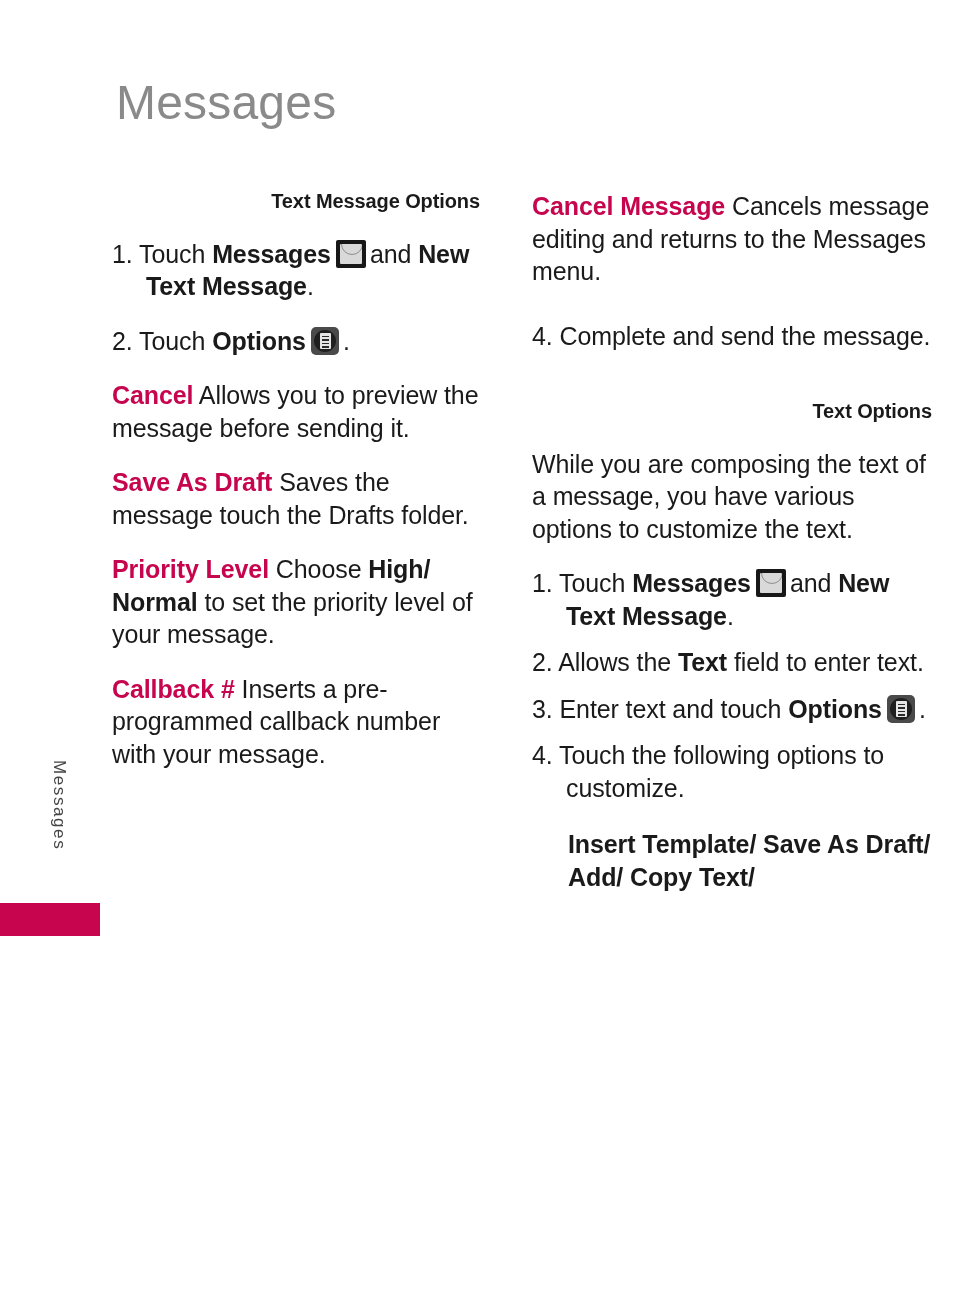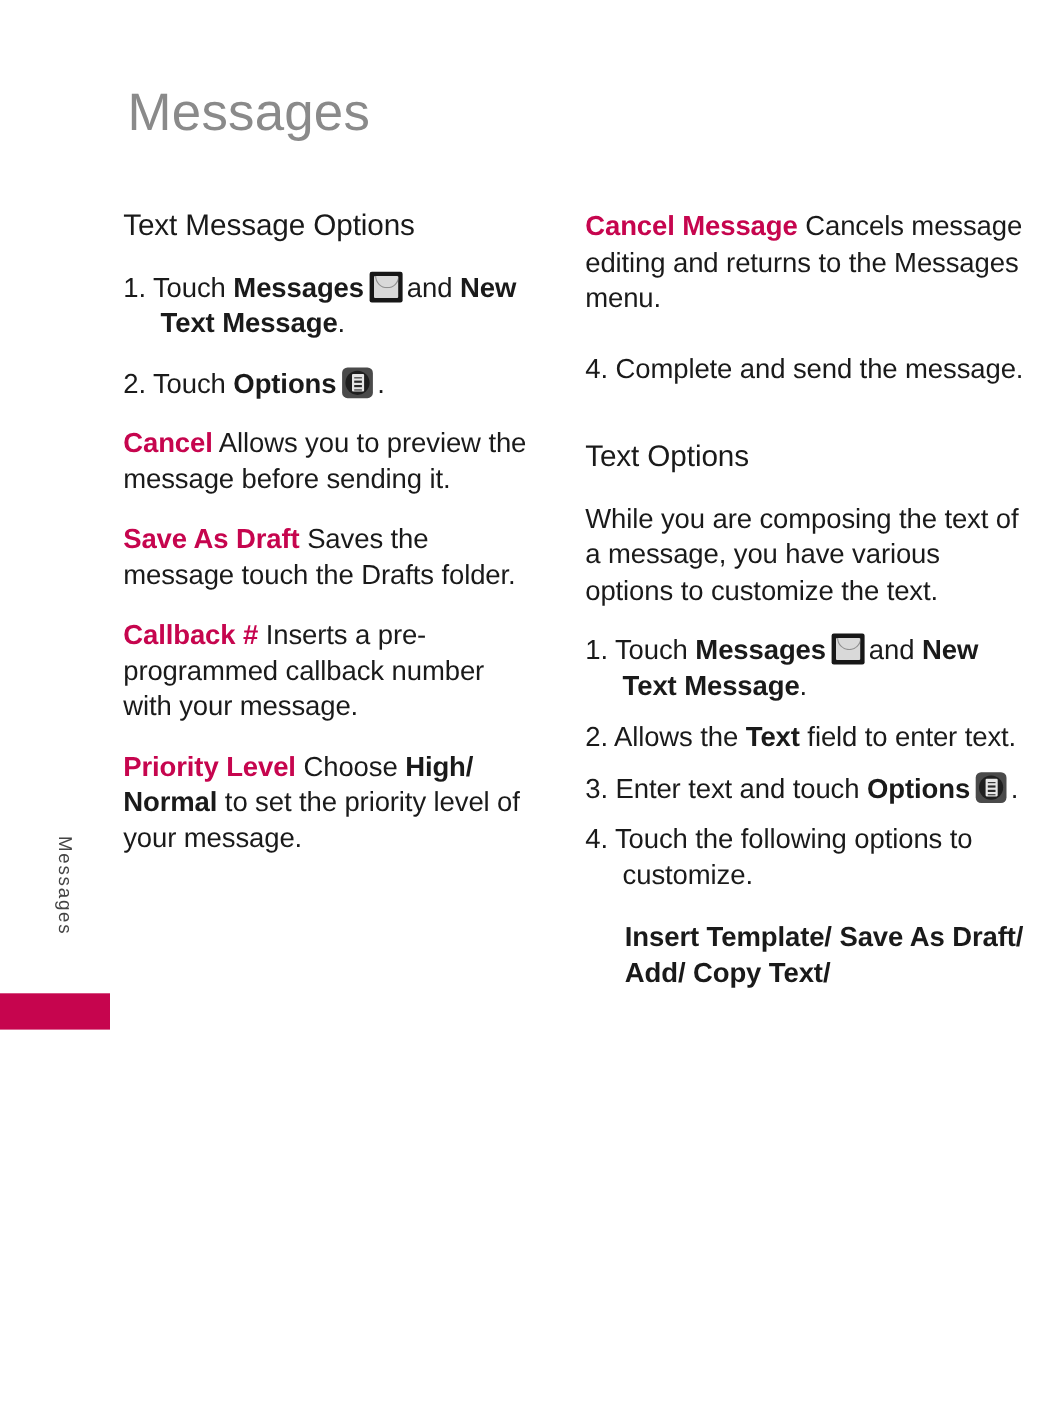--- a/index.html
+++ b/index.html
@@ -59,26 +59,27 @@
   
   .col {
     position: absolute;
     top: 190px;
   }
   .col-left  { left: 112px;  width: 368px; }
   .col-right { left: 532px;  width: 400px; }
 
   
   .section-heading {
-    font-size: 27px;
-    font-weight: normal;
+    font-size: 20px;
+    font-weight: bold;
     color: #1a1a1a;
     margin: 0 0 24px 0;
     line-height: 1.18;
     letter-spacing: -0.1px;
+    text-align: right;
   }
   .para {
     font-size: 25px;
     font-weight: 400;
     line-height: 1.30;
     color: #1a1a1a;
     margin: 0 0 22px 0;
     letter-spacing: -0.1px;
   }
   .para.tight { margin-bottom: 14px; }
@@ -238,29 +239,29 @@
       <span class="term">Cancel</span>
       <span>Allows you to preview the message before sending it.</span>
     </div>
 
     <div class="para">
       <span class="term">Save As Draft</span>
       <span>Saves the message touch the Drafts folder.</span>
     </div>
 
     <div class="para">
-      <span class="term">Callback #</span>
-      <span>Inserts a pre-programmed callback number with your message.</span>
-    </div>
-
-    <div class="para">
       <span class="term">Priority Level</span>
       <span>Choose</span>
       <b>High/ Normal</b>
       <span>to set the priority level of your message.</span>
+    </div>
+
+    <div class="para">
+      <span class="term">Callback #</span>
+      <span>Inserts a pre-programmed callback number with your message.</span>
     </div>
 
   </div>
 
   <div class="col col-right">
 
     <div class="para">
       <span class="term">Cancel Message</span>
       <span>Cancels message editing and returns to the Messages menu.</span>
     </div>

